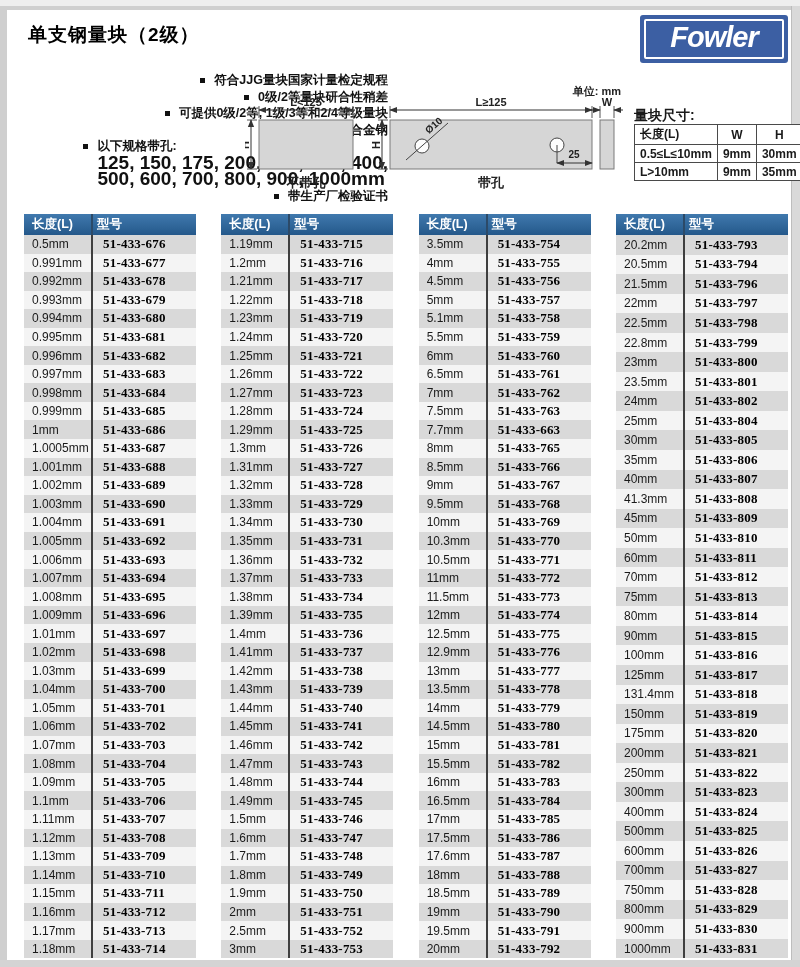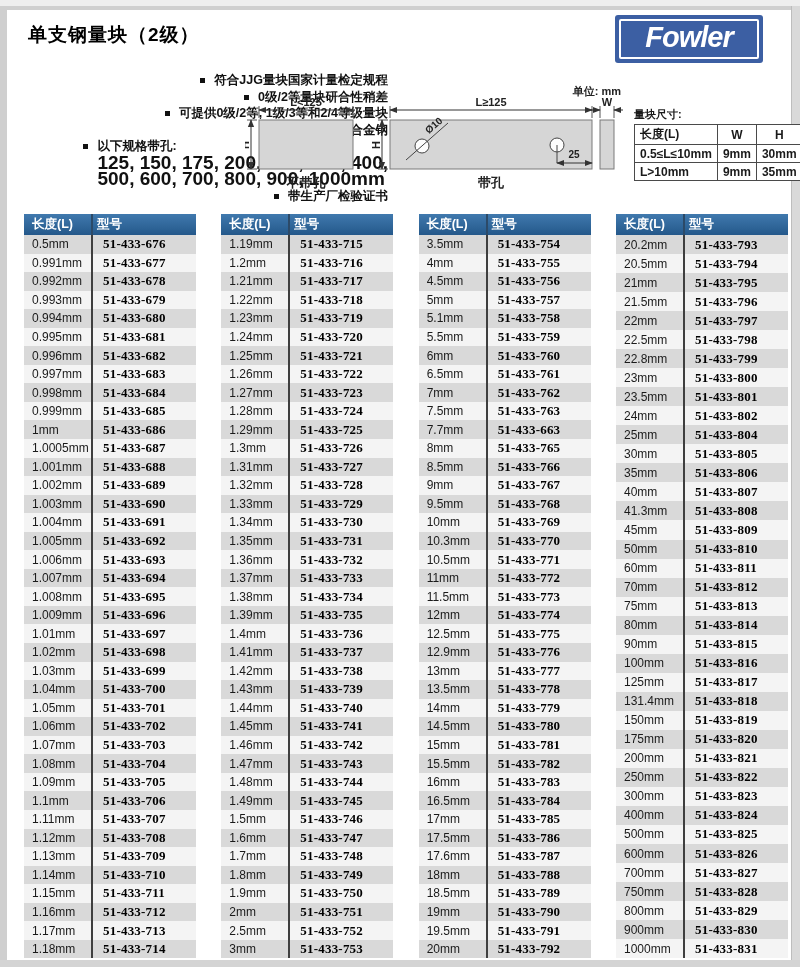--- a/index.html
+++ b/index.html
@@ -10,33 +10,33 @@
     margin:6px auto;
   }
   .edge { position:absolute; background:#cfcfcf; }
   .edge.top { left:0; top:0; width:800px; height:4px; }
   .edge.left { left:0; top:0; width:7px; height:967px; }
   .edge.right { left:791px; top:0; width:9px; height:967px; background:#d9d9d9; border-left:1px solid #bdbdbd; }
   .edge.bottom { left:0; top:954px; width:800px; height:13px; background:#d4d4d4; }
 
   .title { position:absolute; left:28px; top:16px; font-size:19px; font-weight:bold; letter-spacing:1px; color:#000; }
 
-  .logo { position:absolute; left:615px; top:9px; width:148px; height:48px; background:#3c5fa3; border-radius:3px; }
+  .logo { position:absolute; left:640px; top:9px; width:148px; height:48px; background:#3c5fa3; border-radius:3px; }
   .logo-inner { position:absolute; inset:4px; border:2px solid #fff; border-radius:2px;
     display:flex; align-items:center; justify-content:center; }
   .logo-text { color:#fff; font-size:29px; font-weight:bold; font-style:italic; letter-spacing:-1px; padding-bottom:3px; }
 
   .features { position:absolute; left:28px; top:66px; width:360px; list-style:none; }
   .features li { display:flex; font-size:12.5px; font-weight:bold; line-height:16.5px; color:#111;justify-content:flex-end; }
   .features .sq { flex:0 0 auto; width:5px; height:5px; background:#111; margin:6px 9px 0 0; }
   .features .cont { font-size:19px; }
 
   .diagram { position:absolute; left:245px; top:75px; }
 
-  .size-title { position:absolute; left:634px; top:101px; font-size:11px; font-weight:bold; }
+  .size-title { position:absolute; left:634px; top:101px; font-size:14px; font-weight:bold; }
   .size-table { position:absolute; left:634px; top:118px; border-collapse:collapse; }
   .size-table th, .size-table td { border:1px solid #4a4a4a; font-size:12px; font-weight:bold; height:18px; padding:1px 5px; background:#fff; }
   .size-table .c0 { width:89px; text-align:left; }
   .size-table .c1 { width:32px; text-align:center; }
   .size-table .c2 { width:36px; text-align:center; }
 
   .tables { position:absolute; left:24px; top:208px; width:764px; display:flex; justify-content:space-between; }
   table.spec { border-collapse:collapse; width:172px; table-layout:fixed; }
   table.spec th {
     background:linear-gradient(#4079ae, #24588a); color:#fff; font-size:12.5px; font-weight:bold;
@@ -708,24 +708,20 @@
         <tbody>
           <tr>
             <td class="len">20.2mm</td>
             <td class="model">51-433-793</td>
           </tr>
           <tr>
             <td class="len">20.5mm</td>
             <td class="model">51-433-794</td>
           </tr>
           <tr>
-            <td class="len">21mm</td>
-            <td class="model">51-433-795</td>
-          </tr>
-          <tr>
             <td class="len">21.5mm</td>
             <td class="model">51-433-796</td>
           </tr>
           <tr>
             <td class="len">22mm</td>
             <td class="model">51-433-797</td>
           </tr>
           <tr>
             <td class="len">22.5mm</td>
             <td class="model">51-433-798</td>

